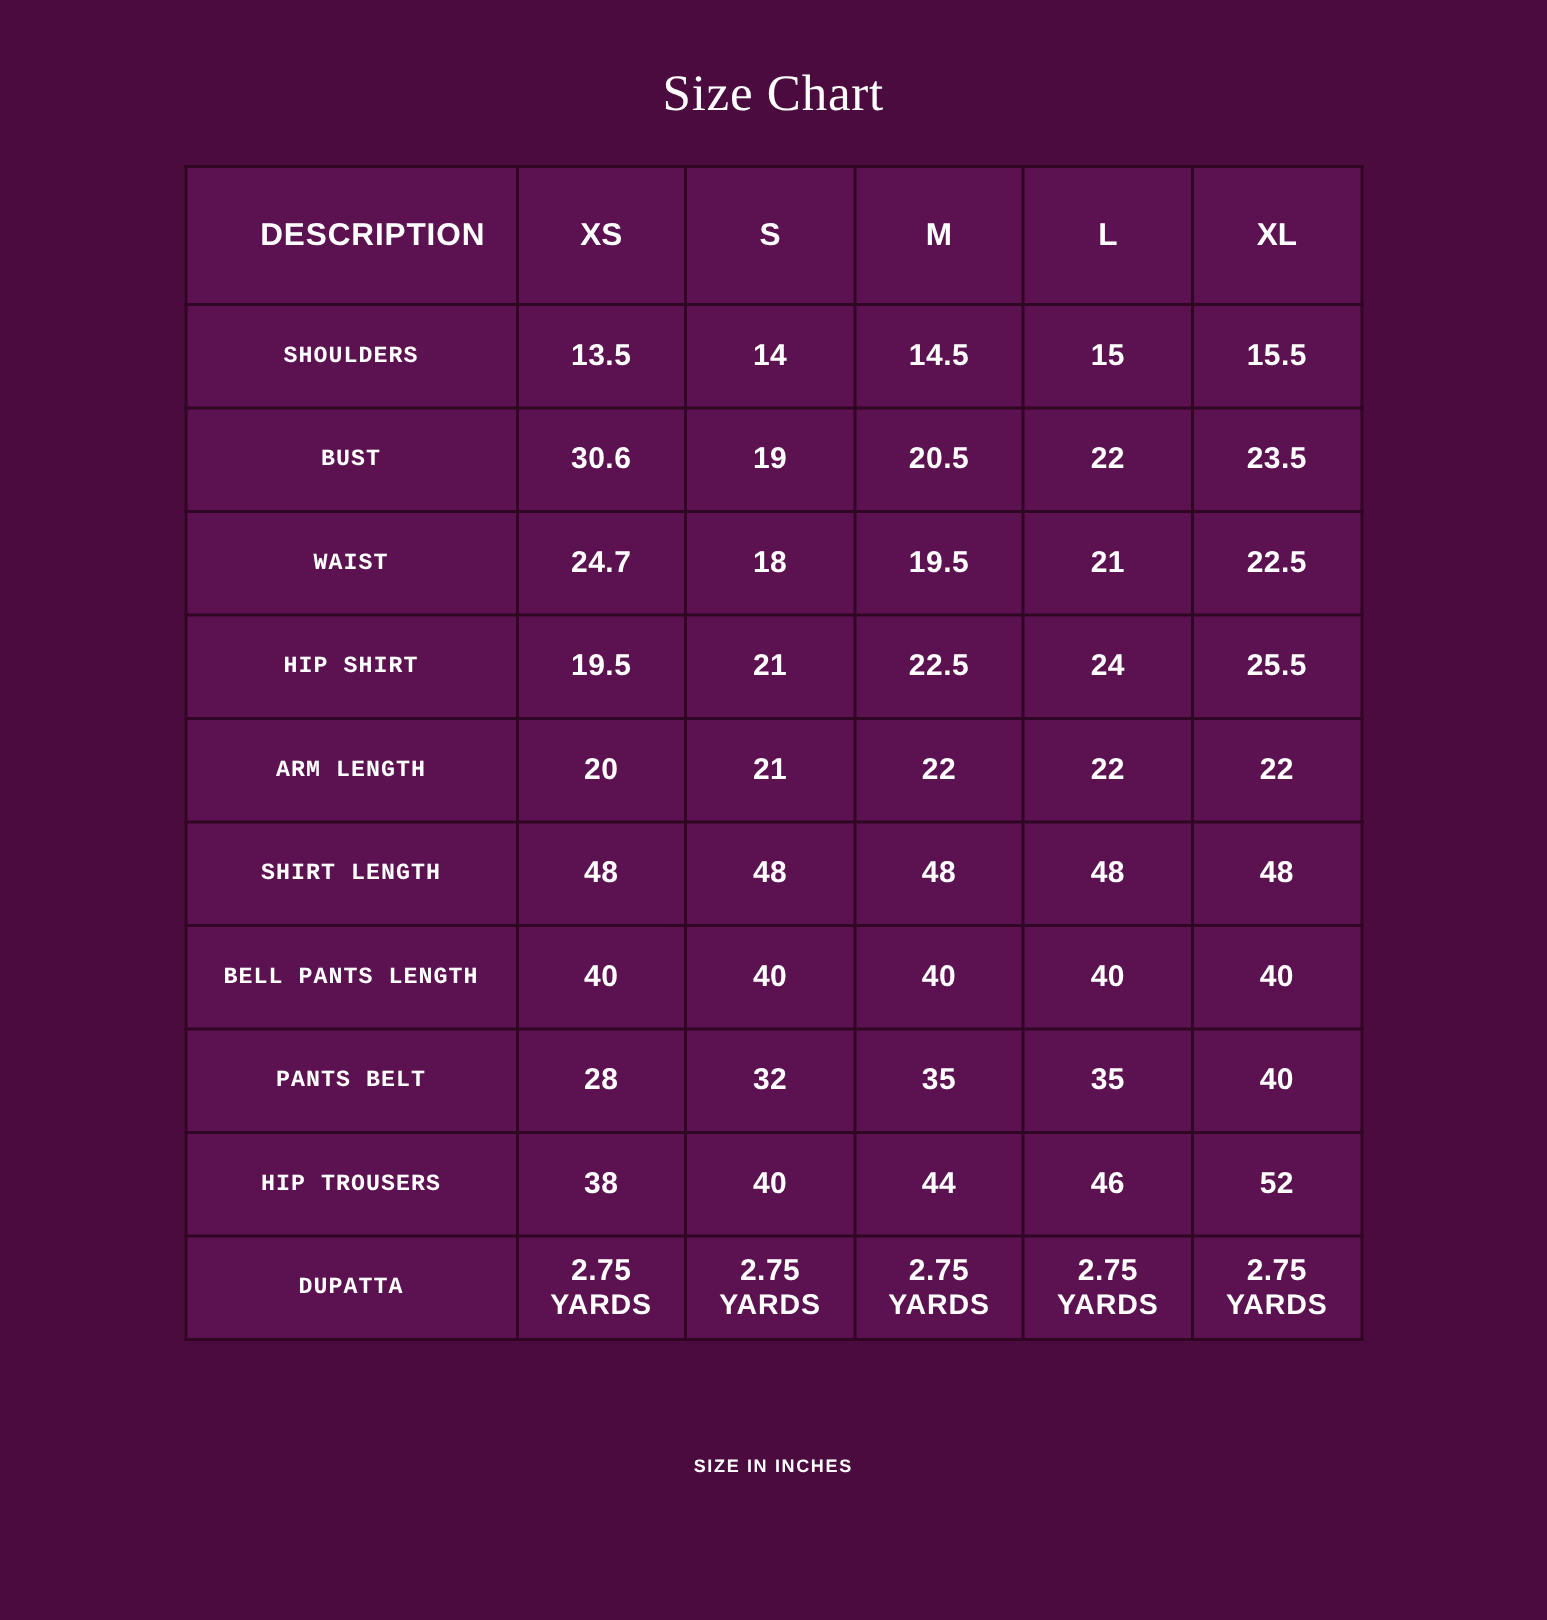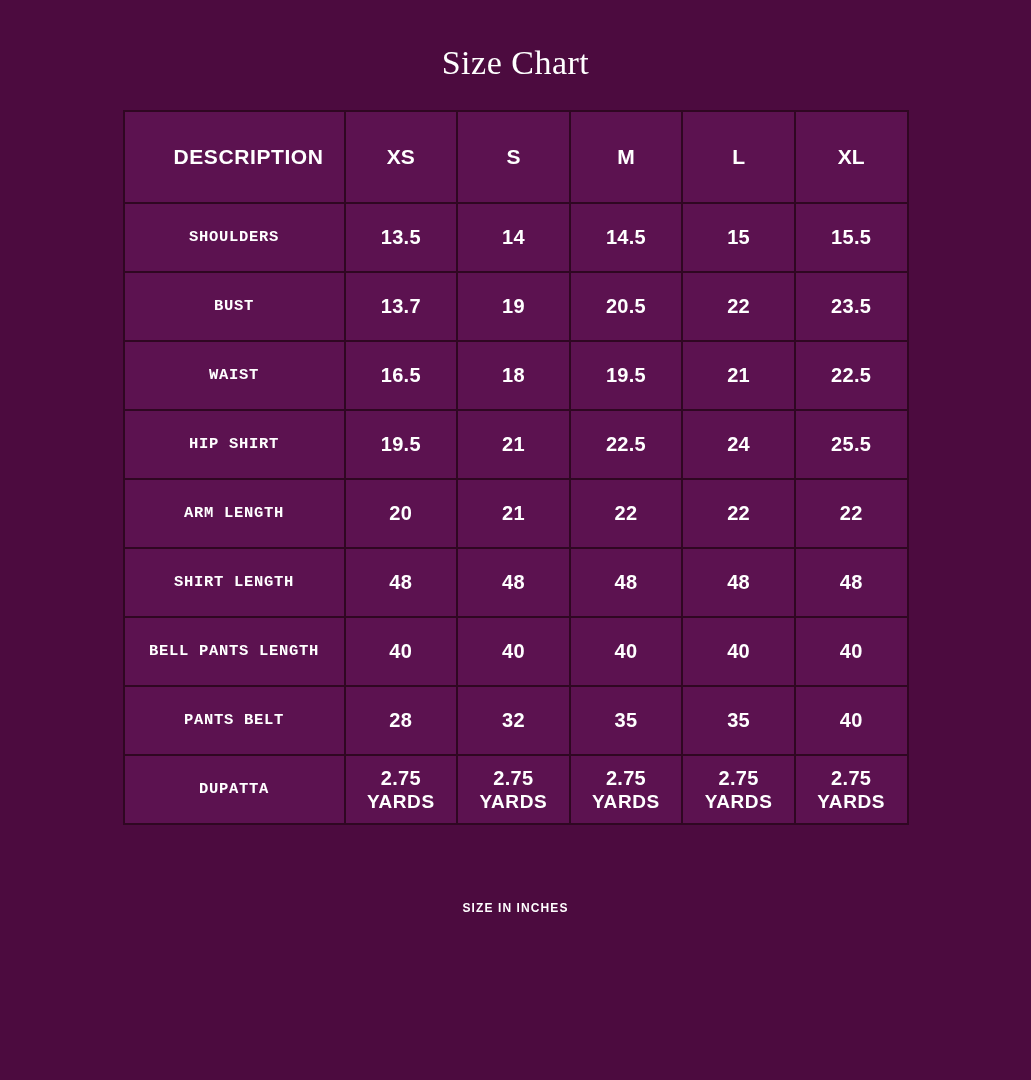--- a/index.html
+++ b/index.html
@@ -116,30 +116,30 @@
           <td class="row-label">SHOULDERS</td>
           <td class="value">13.5</td>
           <td class="value">14</td>
           <td class="value">14.5</td>
           <td class="value">15</td>
           <td class="value">15.5</td>
         </tr>
 
         <tr>
           <td class="row-label">BUST</td>
-          <td class="value">13.7</td>
+          <td class="value">30.6</td>
           <td class="value">19</td>
           <td class="value">20.5</td>
           <td class="value">22</td>
           <td class="value">23.5</td>
         </tr>
 
         <tr>
           <td class="row-label">WAIST</td>
-          <td class="value">16.5</td>
+          <td class="value">24.7</td>
           <td class="value">18</td>
           <td class="value">19.5</td>
           <td class="value">21</td>
           <td class="value">22.5</td>
         </tr>
 
         <tr>
           <td class="row-label">HIP SHIRT</td>
           <td class="value">19.5</td>
           <td class="value">21</td>
@@ -177,20 +177,28 @@
 
         <tr>
           <td class="row-label">PANTS BELT</td>
           <td class="value">28</td>
           <td class="value">32</td>
           <td class="value">35</td>
           <td class="value">35</td>
           <td class="value">40</td>
         </tr>
 
+        <tr>
+          <td class="row-label">HIP TROUSERS</td>
+          <td class="value">38</td>
+          <td class="value">40</td>
+          <td class="value">44</td>
+          <td class="value">46</td>
+          <td class="value">52</td>
+        </tr>
 
         <tr>
           <td class="row-label">DUPATTA</td>
           <td class="value">
             <span>2.75</span>
             <span class="unit">YARDS</span>
           </td>
           <td class="value">
             <span>2.75</span>
             <span class="unit">YARDS</span>

